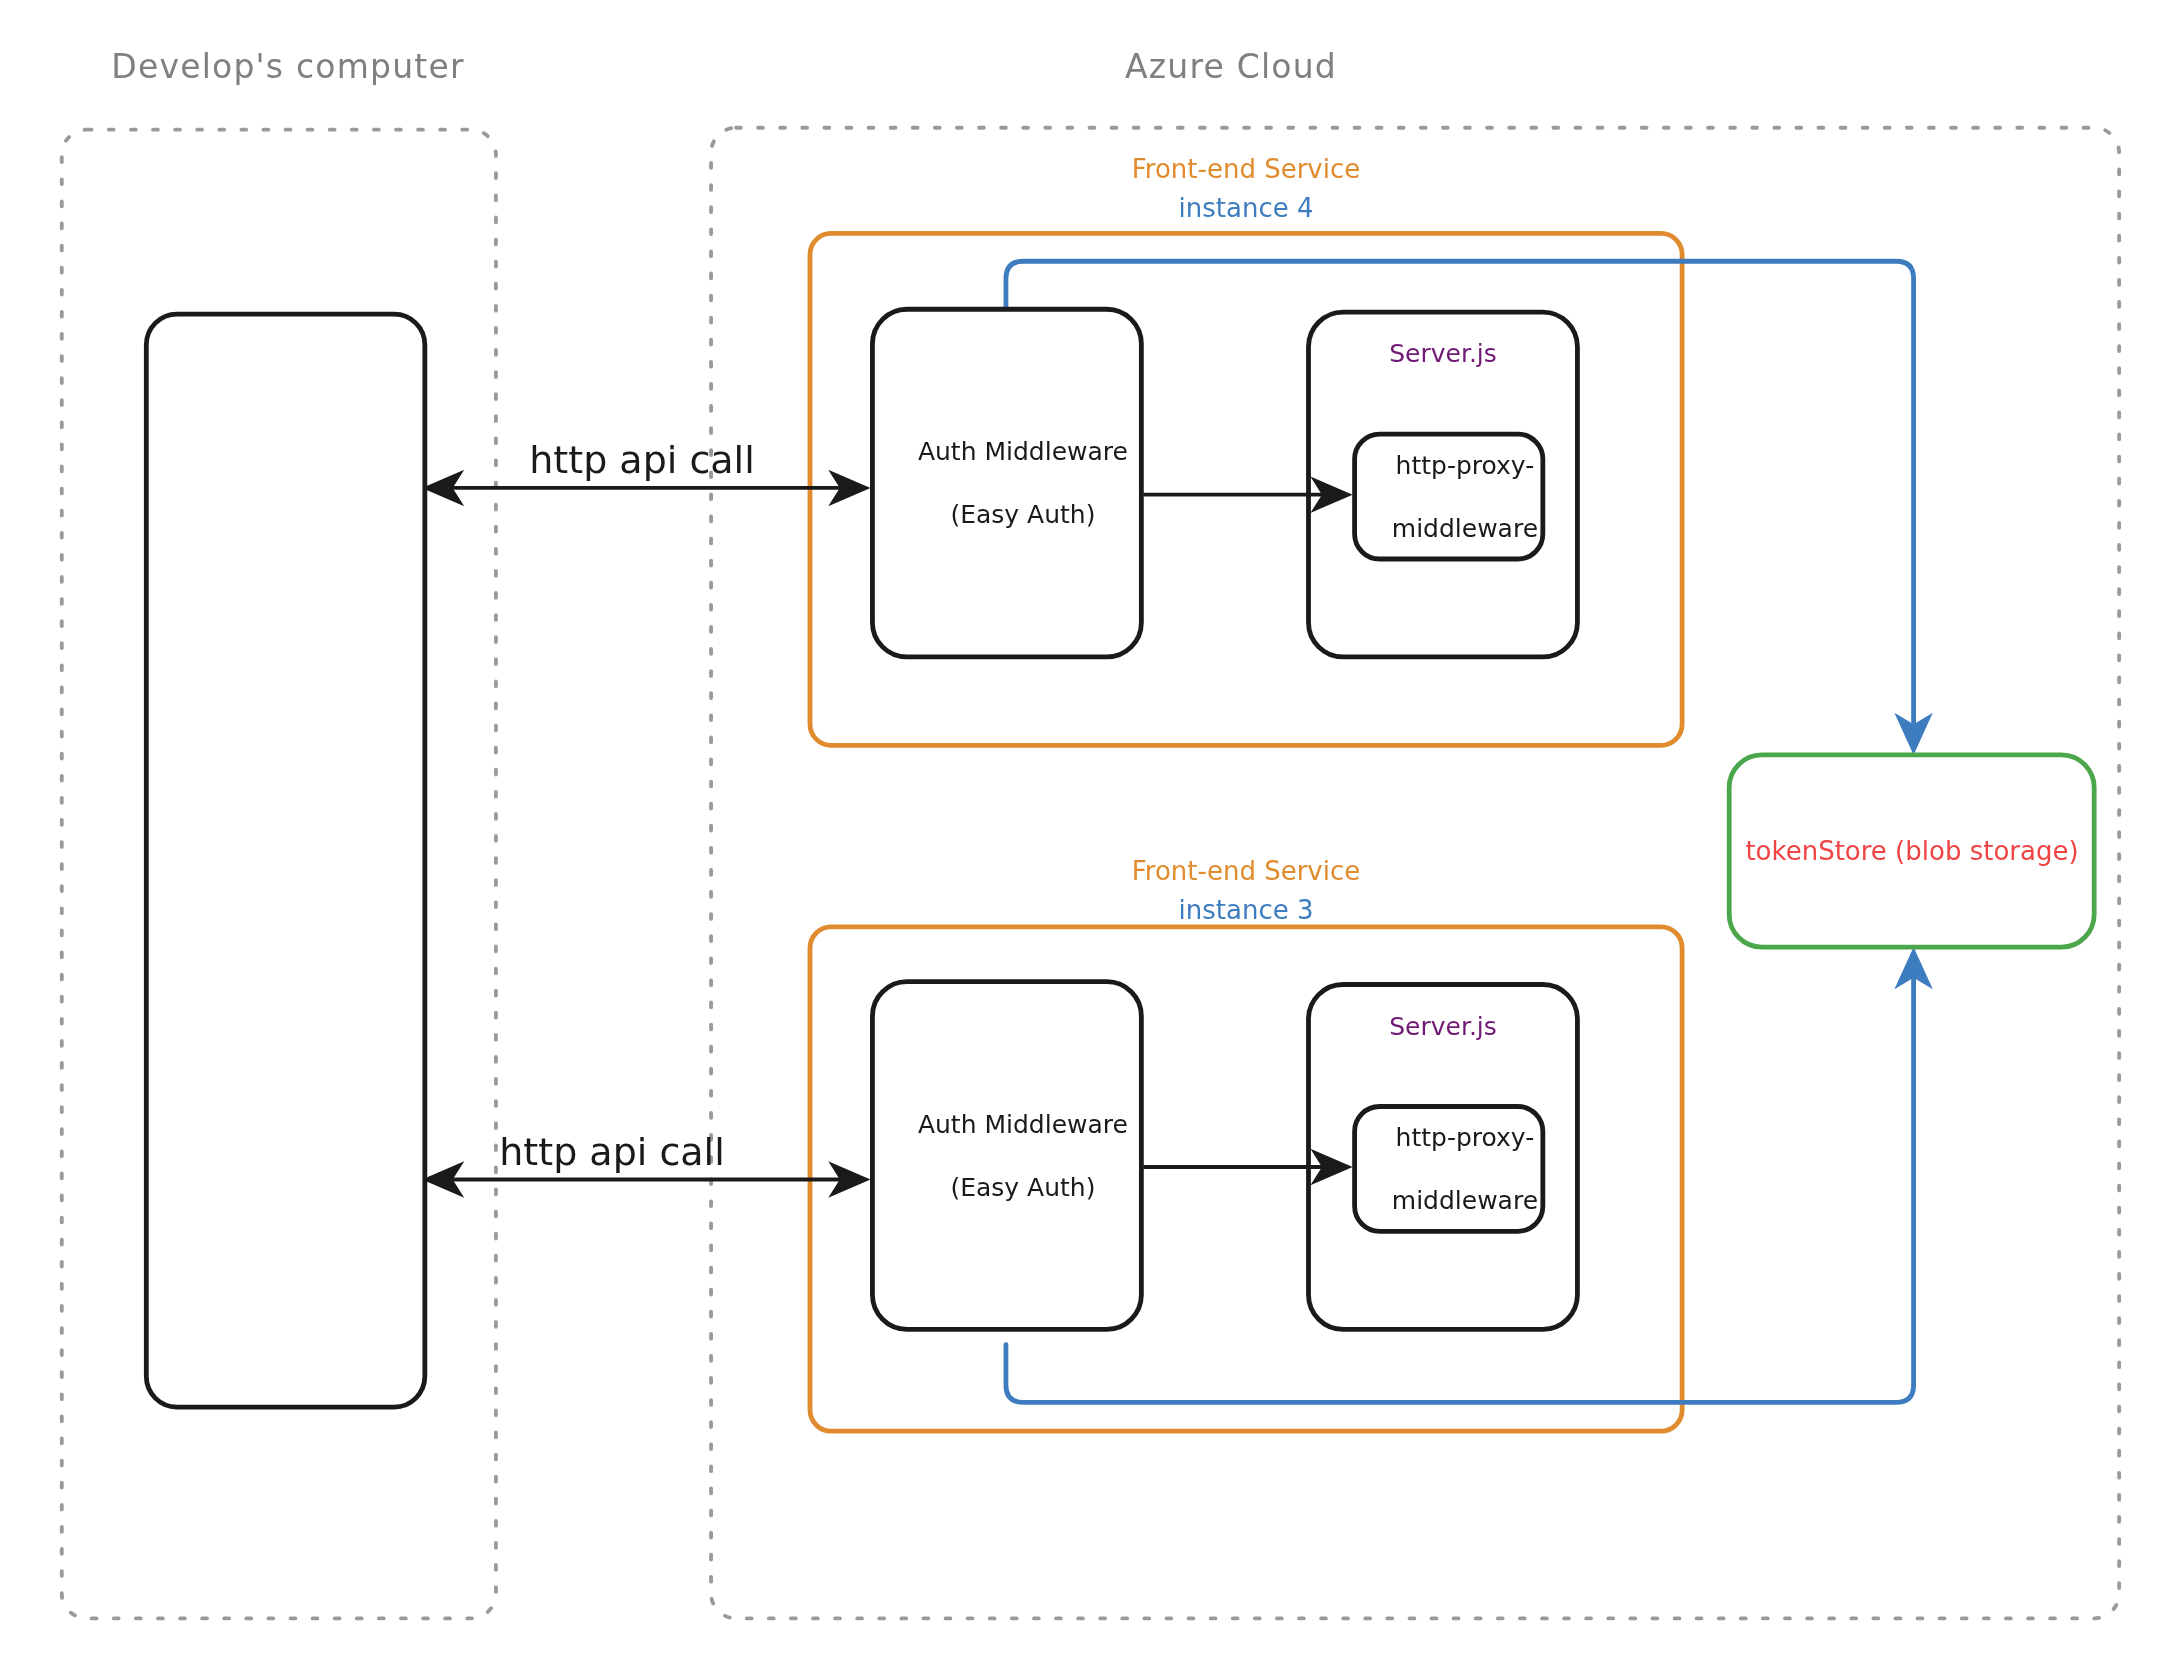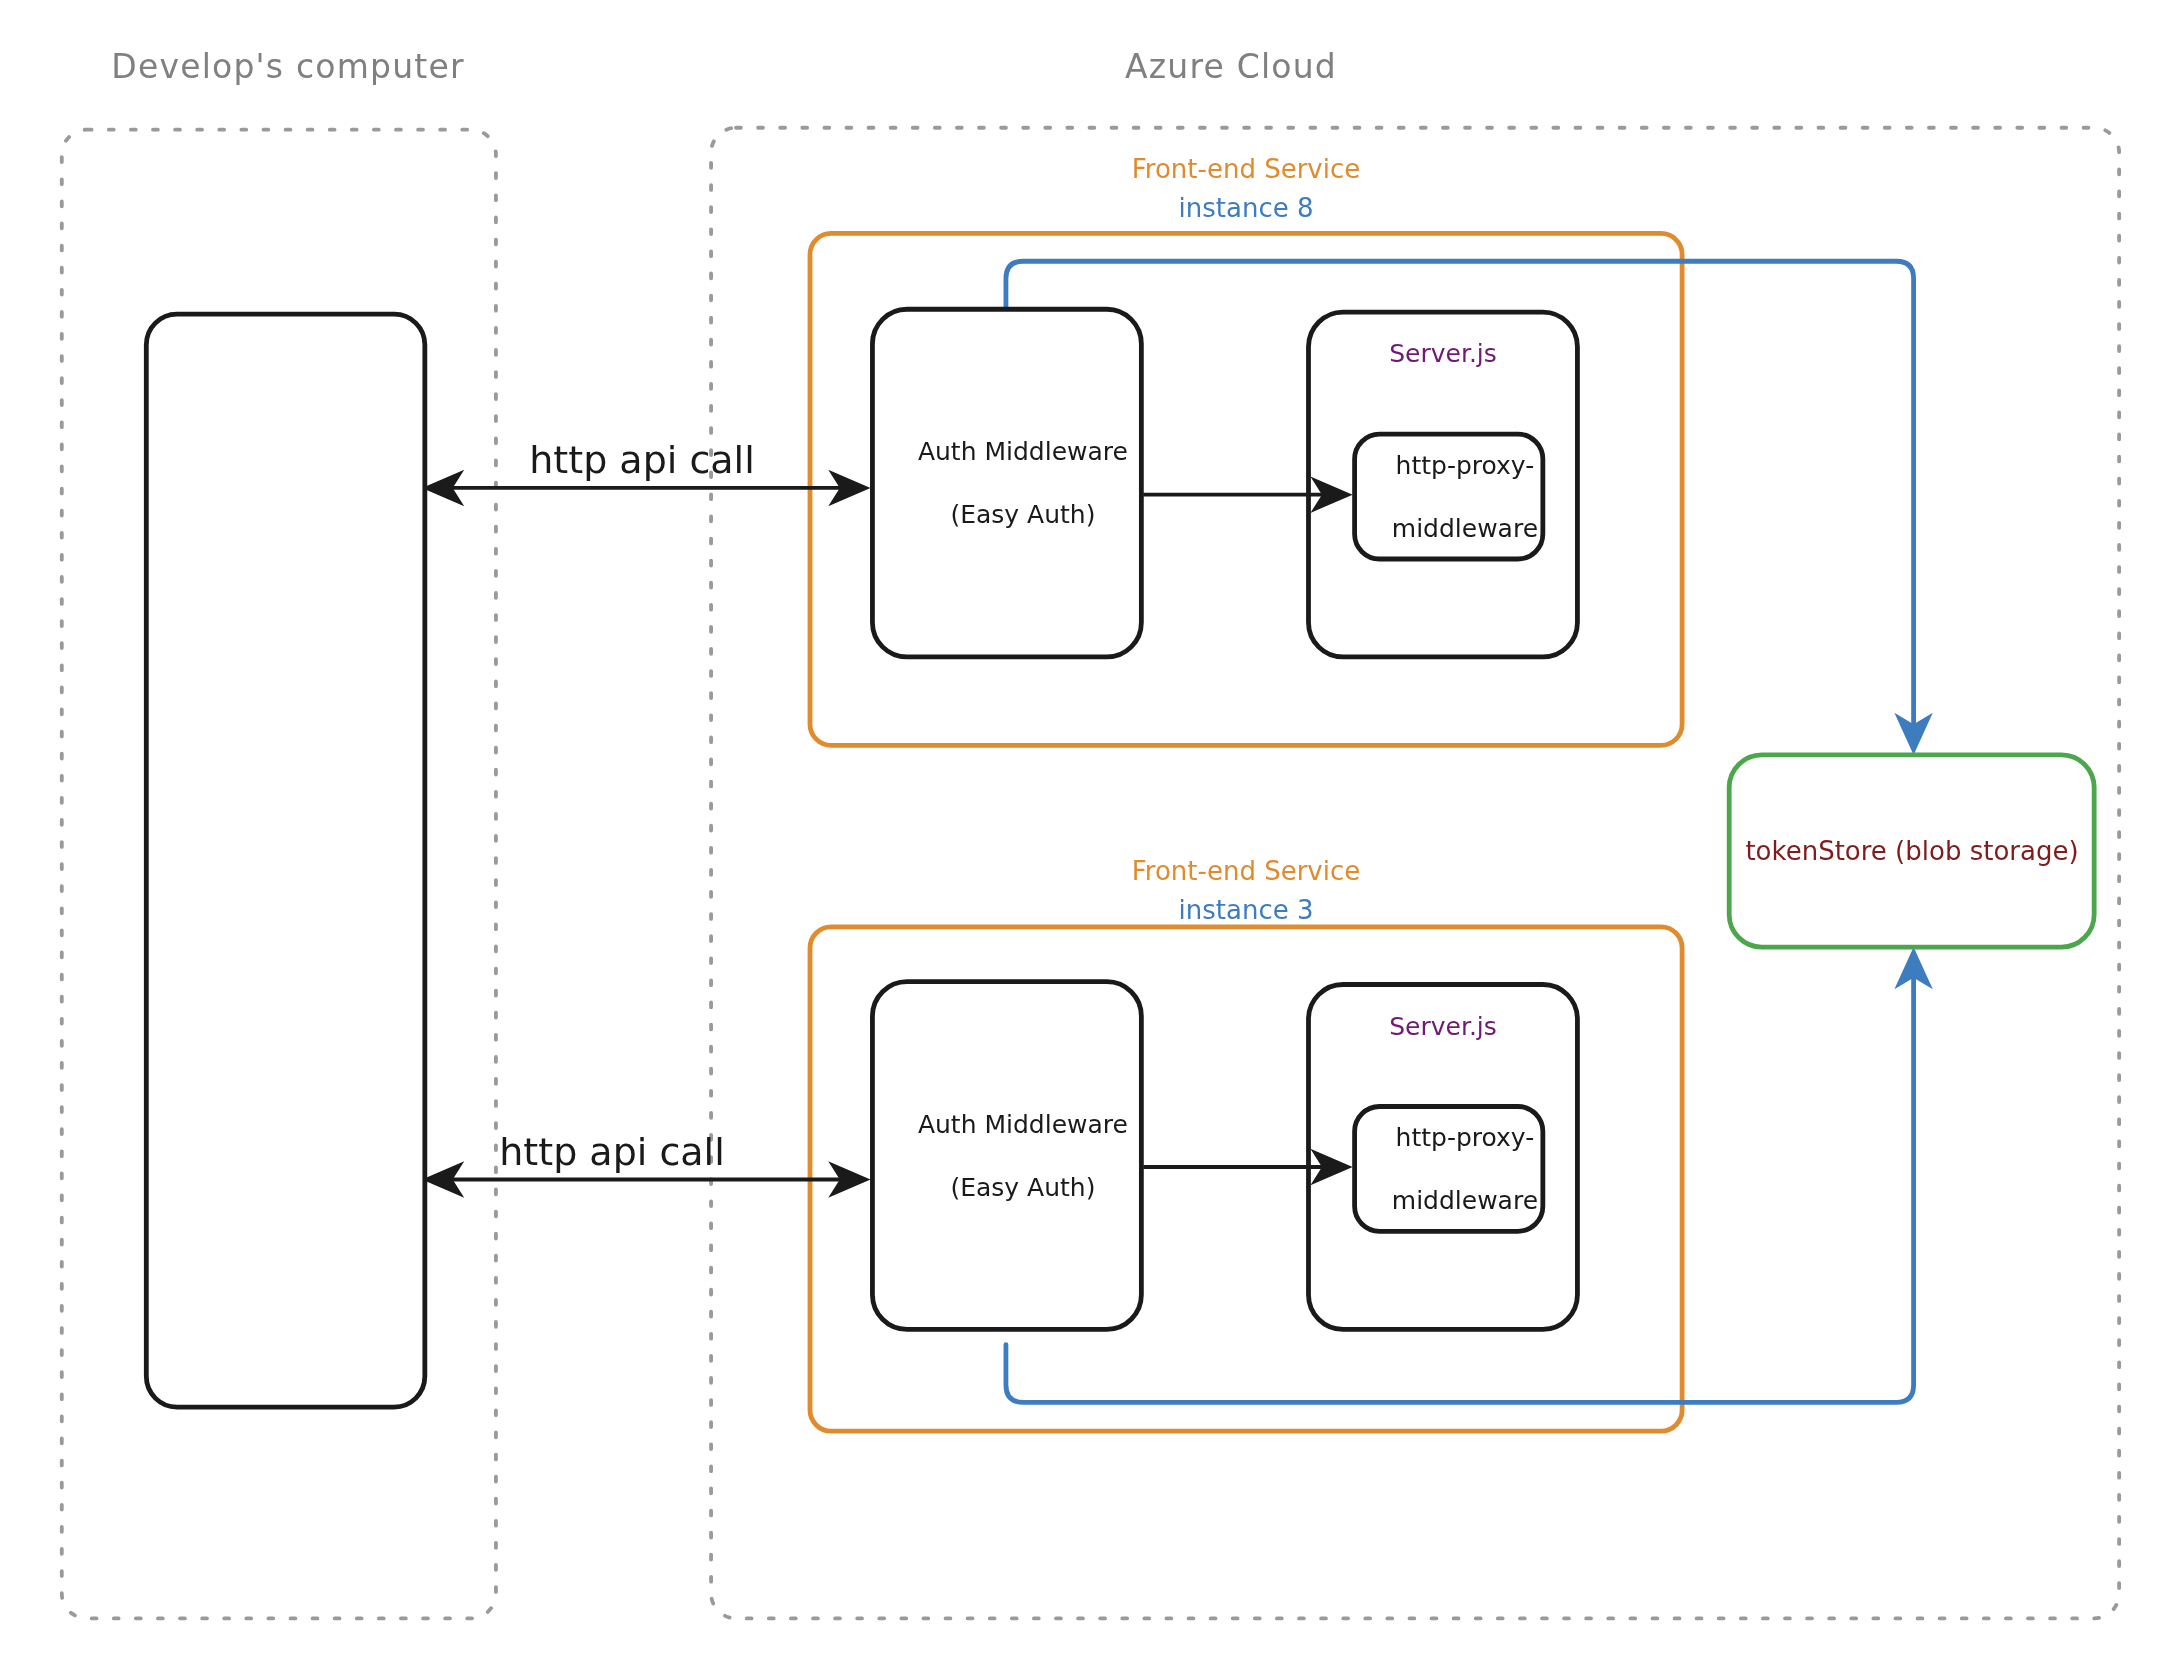--- a/index.html
+++ b/index.html
@@ -55,21 +55,21 @@
     color: #701a75;
     font-size: 25px;
     transform: translateX(-50%);
   }
   .edge-label {
     color: #1a1a1a;
     font-size: 38px;
     transform: translateX(-50%);
   }
   .store-label {
-    color: #7f1d1d;
+    color: #ef4444;
     font-size: 26px;
     transform: translate(-50%, -50%);
   }
 </style>
 </head>
 <body>
 
 <div id="canvas">
 
   <svg class="layer" viewBox="0 0 2268 1746">
@@ -118,21 +118,21 @@
 
     <rect x="1800" y="786" width="380" height="200" rx="34" ry="34" fill="#ffffff" stroke="#4CA64C" stroke-width="5"></rect>
   </svg>
 
   <div class="lbl zone-title" style="left:288px; top:46px;">Develop's computer</div>
 
   <div class="lbl zone-title" style="left:1231px; top:46px;">Azure Cloud</div>
 
 
   <div class="lbl svc-title" style="left:1246px; top:153px;">Front-end Service</div>
-  <div class="lbl svc-sub" style="left:1246px; top:192px;">instance 8</div>
+  <div class="lbl svc-sub" style="left:1246px; top:192px;">instance 4</div>
 
   <div class="lbl node-label" style="left:1007px; top:483px;">
     <span>Auth Middleware</span><br>
     <span>(Easy Auth)</span>
   </div>
 
   <div class="lbl node-label-top" style="left:1443px; top:338px;">Server.js</div>
 
   <div class="lbl node-label" style="left:1449px; top:497px;">
     <span>http-proxy-</span><br>

